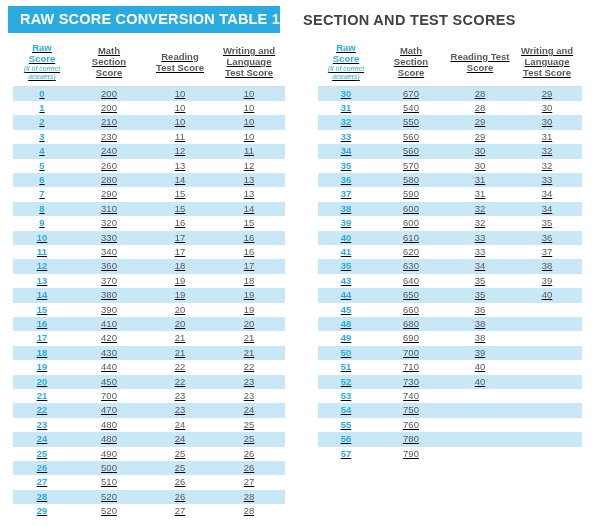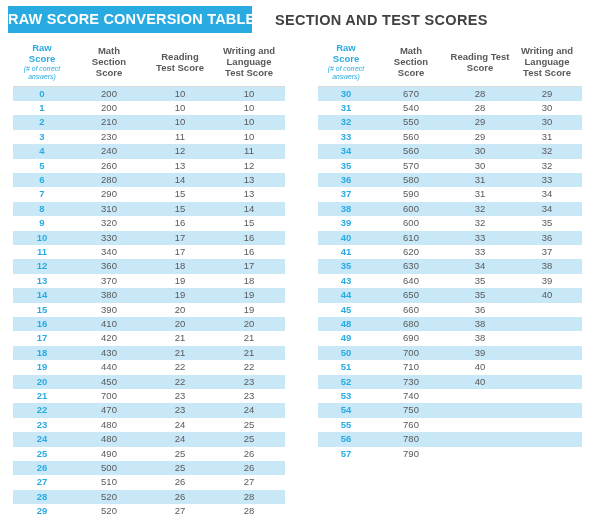--- a/index.html
+++ b/index.html
@@ -11,30 +11,30 @@
   *{box-sizing:border-box;}
   html,body{margin:0;padding:0;}
   body{
     width:600px;height:525px;background:#ffffff;
     font-family:"Liberation Sans","DejaVu Sans",sans-serif;
     overflow:hidden;
   }
   .page{padding:6px 0 0 8px;}
   .header-row{display:flex;align-items:center;}
   .title-box{
-    width:244px;height:27px;background:var(--accent);
+    width:272px;height:27px;background:var(--accent);
     color:#fff;font-weight:bold;font-size:14.5px;
-    text-align:center;line-height:27px;letter-spacing:0.2px;
+    text-align:right;line-height:27px;letter-spacing:0.2px;
     white-space:nowrap;
   }
   .subtitle{
     margin-left:23px;color:var(--heading);font-weight:bold;
     font-size:14.5px;letter-spacing:0.3px;white-space:nowrap;
   }
-  .tables{display:flex;margin-left:5px;margin-top:5px;gap:33px;align-items:flex-start;}
+  .tables{display:flex;margin-left:5px;margin-top:5px;gap:33px;align-items:flex-start;text-decoration:underline;}
   table{border-collapse:collapse;table-layout:fixed;}
   th,td{padding:0;text-align:center;overflow:hidden;}
   thead tr{height:48px;border-bottom:1px solid #d9d9d9;}
   th{
     font-size:9.5px;font-weight:bold;color:var(--text);
     line-height:1.18;vertical-align:middle;
   }
   .hl{white-space:pre-line;}
   th.raw-col{color:var(--accent);}
   .raw-note{

